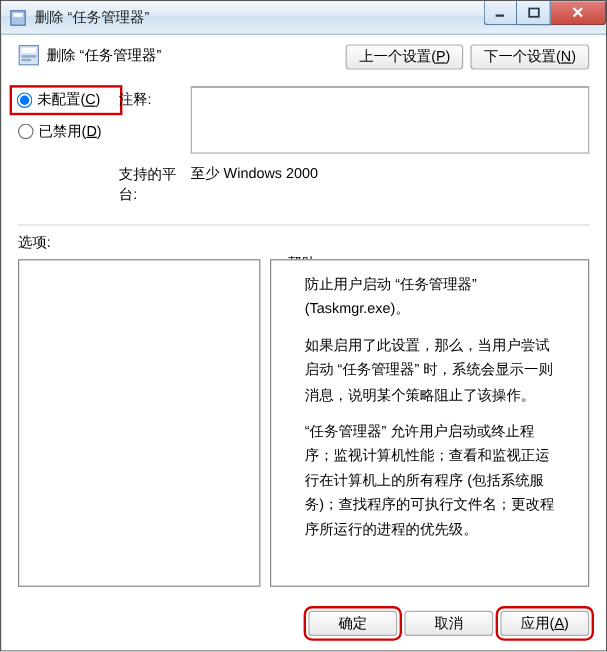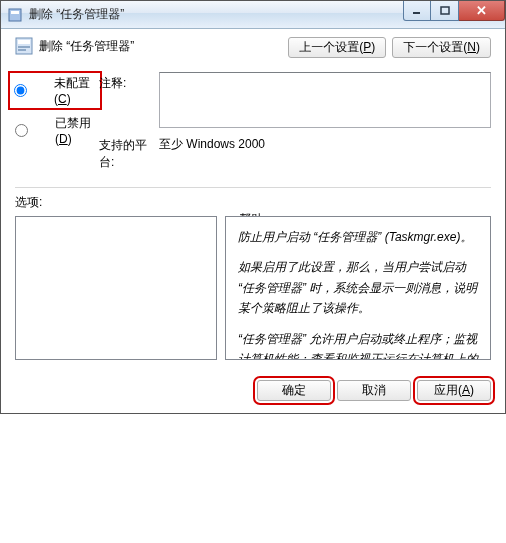--- a/index.html
+++ b/index.html
@@ -1,59 +1,59 @@
 <!DOCTYPE html>
 <html><head>
 <meta charset="utf-8">
 <style>
   * { box-sizing: border-box; margin: 0; padding: 0; }
   body { font-family: "Microsoft YaHei", "Segoe UI", Tahoma, sans-serif; font-size: 12px; background: #fff; }
-  .window { width: 506px; height: 414px; border: 1px solid #555; background: #fff; display: flex; flex-direction: column; position: relative; }
+  .window { width: 506px; height: 543px; border: 1px solid #555; background: #fff; display: flex; flex-direction: column; position: relative; }
   .titlebar { height: 28px; background: linear-gradient(to bottom, #f4f8fc 0%, #dfe9f5 45%, #cddff0 46%, #e7f0fa 100%); display: flex; align-items: center; border-bottom: 1px solid #9fb6c9; position: relative; }
   .title-icon { width: 16px; height: 16px; margin: 0 6px; display: inline-flex; align-items: center; justify-content: center; }
   .title-text { font-size: 12px; color: #222; }
   .win-controls { position: absolute; right: 0; top: 0; display: flex; height: 20px; }
   .win-btn { width: 28px; height: 20px; border: 1px solid #5a7ca0; border-top: none; display: flex; align-items: center; justify-content: center; font-size: 10px; background: linear-gradient(to bottom, #e8f1fb, #cfe0f1); color: #2b3a4a; }
   .win-btn.min { border-radius: 0 0 0 3px; }
   .win-btn.max { border-left: none; }
   .win-btn.close { width: 46px; background: linear-gradient(to bottom, #e07e78, #c94b40); color: #fff; border-left: none; border-color: #8a3a34; border-radius: 0 0 3px 0; font-size: 13px; font-weight: bold; }
   .content { flex: 1; padding: 8px 14px 10px 14px; display: flex; flex-direction: column; overflow: hidden; }
   
   .top-row { display: flex; align-items: flex-start; margin-bottom: 4px; }
   .top-left { display: flex; align-items: center; flex: 1; }
   .top-icon { width: 18px; height: 18px; margin-right: 6px; }
   .top-title { font-size: 12px; color: #000; }
   .nav-btns { display: flex; gap: 6px; }
   .nav-btn { height: 21px; padding: 0 10px; font-size: 12px; border: 1px solid #acacac; background: linear-gradient(to bottom, #fdfdfd, #e9e9e9); border-radius: 3px; cursor: pointer; }
   .nav-btn .ul { text-decoration: underline; }
   
   .config-area { display: flex; margin-top: 10px; }
   .radios { width: 84px; padding-top: 2px; }
-  .radio-row { display: flex; align-items: center; margin-bottom: 8px; font-size: 12px; cursor: pointer; gap: 23px; }
+  .radio-row { display: flex; align-items: center; margin-bottom: 8px; font-size: 12px; cursor: pointer; }
   .radio-row.highlight { outline: 2px solid #d40000; outline-offset: 1px; padding: 1px 3px; margin-left: -4px; }
   .radio-row input { margin-right: 4px; }
   .radio-row .ul { text-decoration: underline; }
   
   .right-col { flex: 1; }
   .field-row { display: flex; margin-bottom: 6px; }
   .field-lbl { width: 60px; text-align: left; padding-right: 6px; padding-top: 3px; }
   .comment-box { flex: 1; height: 56px; border: 1px solid #abadb3; border-top-color: #7a7f84; background: #fff; resize: none; font-family: inherit; font-size: 12px; padding: 2px 4px; }
   .platform-val { padding-top: 2px; flex: 1; }
   
   .divider { border: none; border-top: 1px solid #d8d8d8; margin: 10px 0 6px 0; }
   
   .panels-header { display: flex; height: 18px; flex-direction: column; }
   .panels-header div { font-size: 12px; }
   .opt-lbl { width: 210px; }
   .help-lbl { flex: 1; text-align: center; }
   
   .panels { display: flex; gap: 8px; flex: 1; min-height: 0; margin-top: 4px; }
   .panel { border: 1px solid #828790; background: #fff; overflow: auto; }
   .options-panel { width: 202px; }
-  .help-panel { flex: 1; padding: 10px 12px; line-height: 1.7; font-size: 12px; color: #000; font-style: italic; }
+  .help-panel { flex: 1; padding: 10px 28px; line-height: 1.7; font-size: 12px; color: #000; }
   .help-panel p { margin-bottom: 10px; }
   
   .bottom-bar { display: flex; justify-content: flex-end; gap: 6px; padding: 10px 14px 12px 0; }
   .bottom-btn { width: 74px; height: 21px; font-size: 12px; border: 1px solid #acacac; background: linear-gradient(to bottom, #fdfdfd, #e8e8e8); border-radius: 3px; cursor: pointer; }
   .bottom-btn .ul { text-decoration: underline; }
   .bottom-btn.highlight { outline: 2px solid #d40000; outline-offset: 2px; }
 </style>
 </head>
 <body>
 

